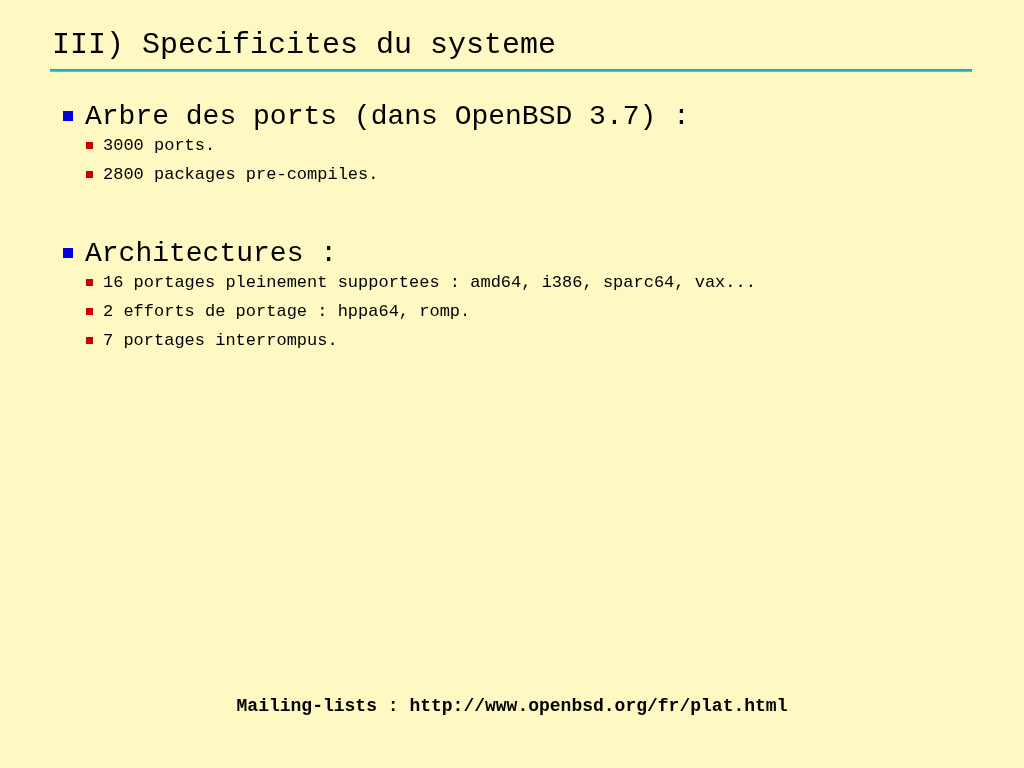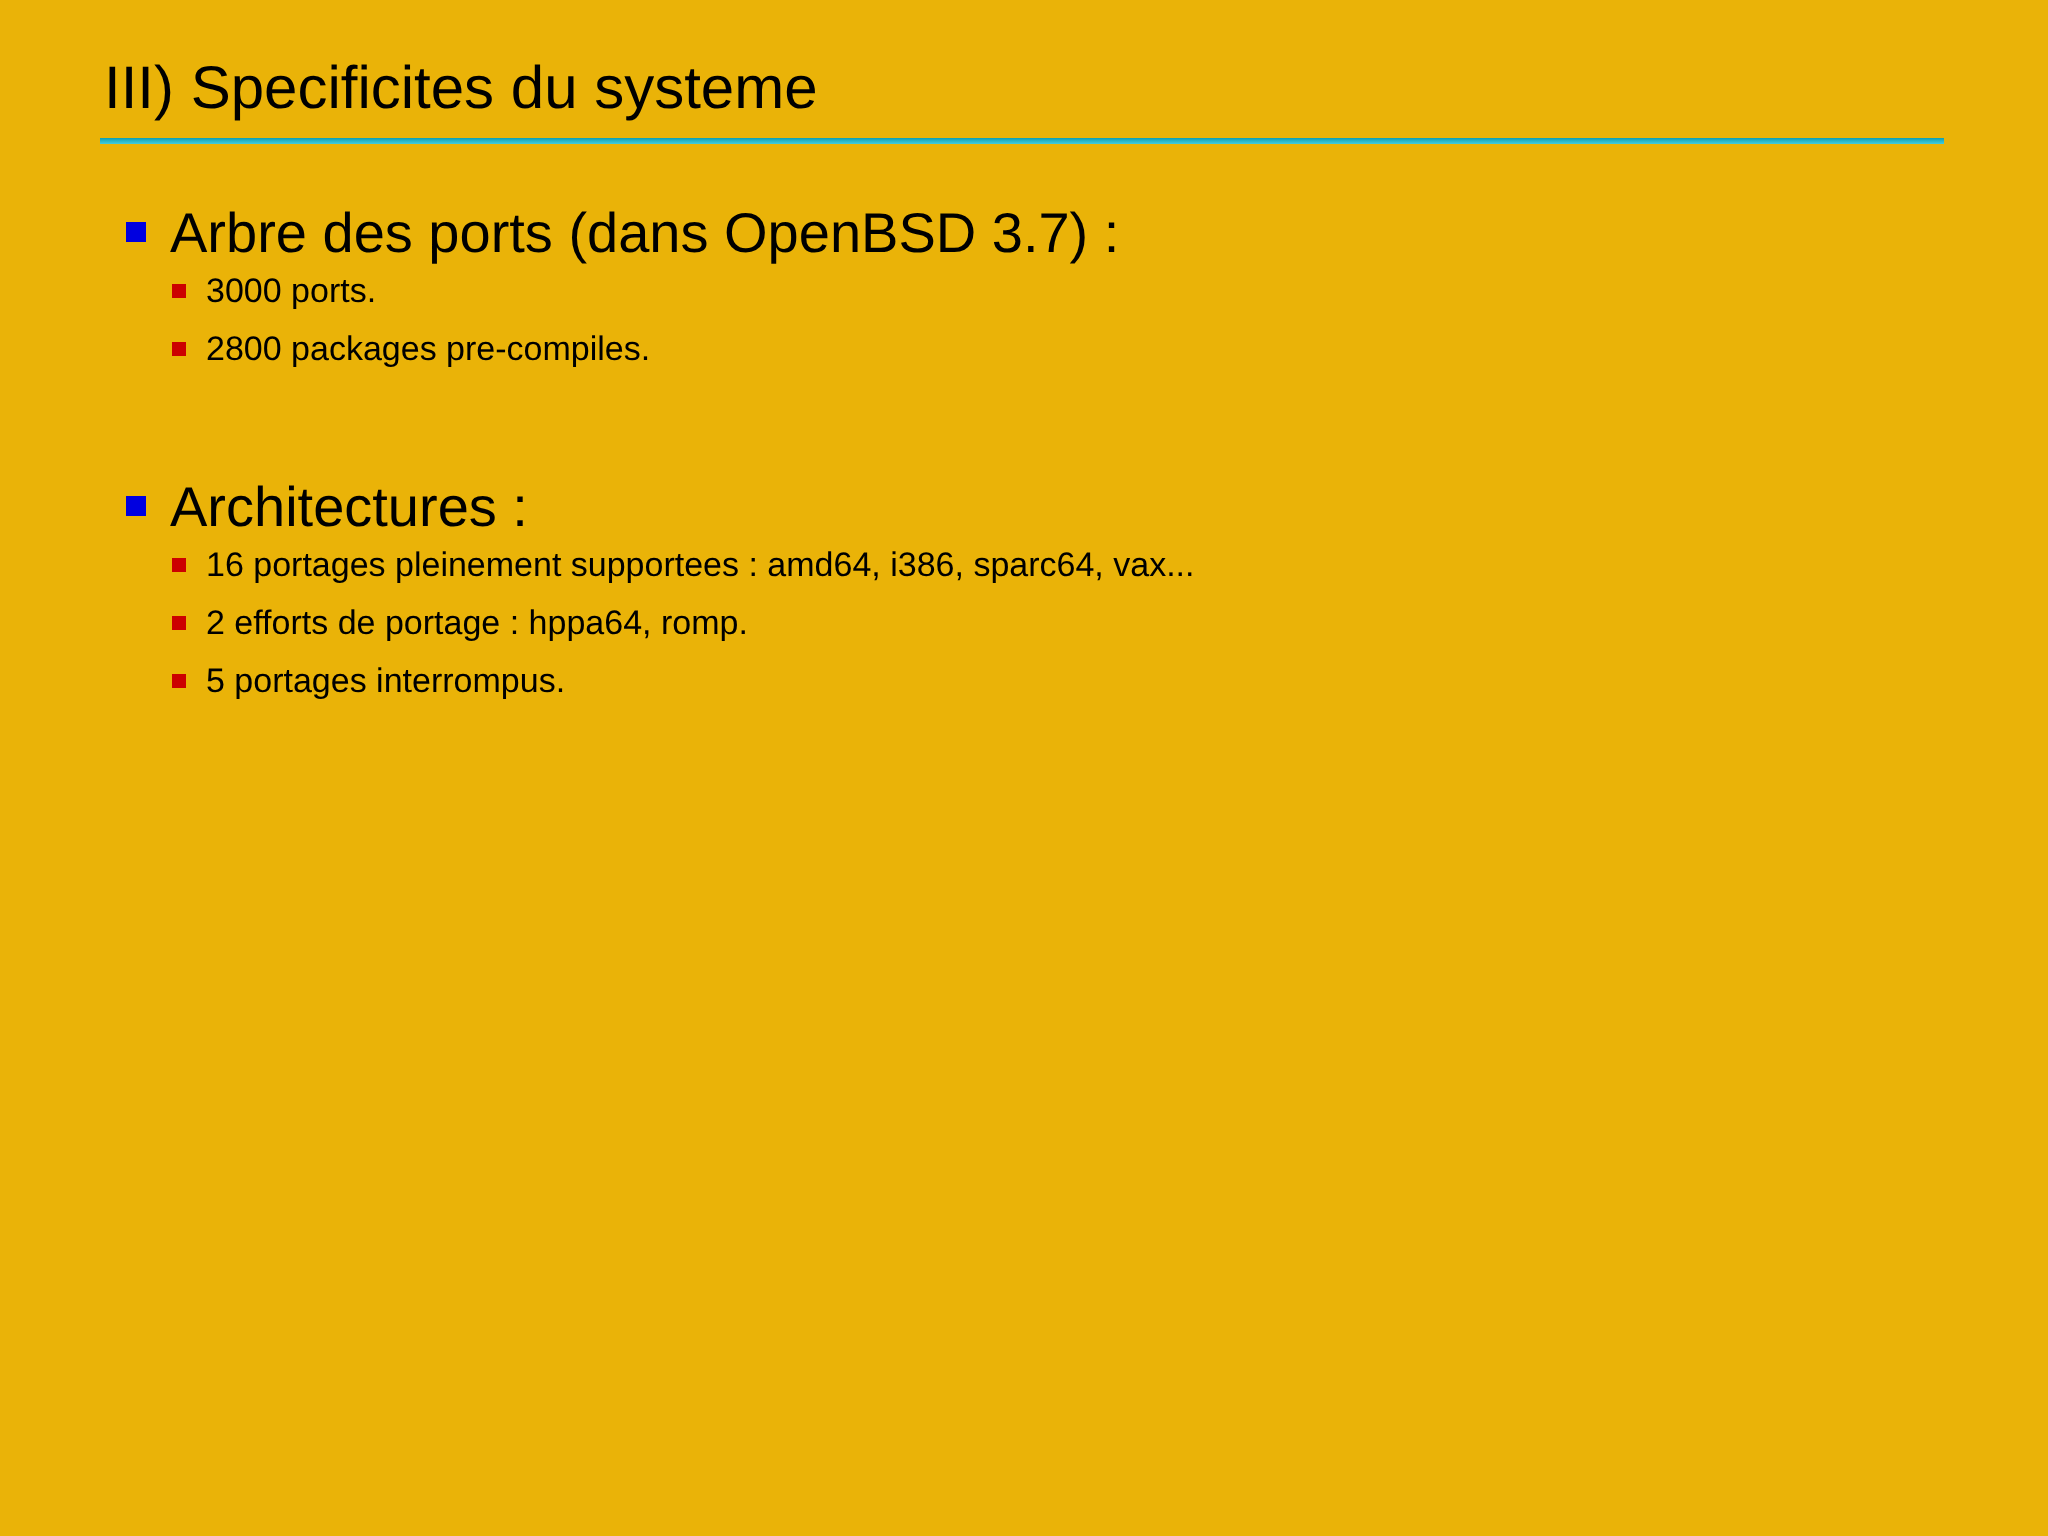--- a/index.html
+++ b/index.html
@@ -4,23 +4,23 @@
 <style>
   html, body {
     margin: 0;
     padding: 0;
     background: #ffffff;
   }
   .slide {
     position: relative;
     width: 1024px;
     height: 768px;
-    background: #eab308;
+    background: #fef9c3;
     overflow: hidden;
-    font-family: Liberation Sans, sans-serif;
+    font-family: Liberation Mono, monospace;
     color: #000000;
   }
   .title {
     position: absolute;
     left: 52px;
     top: 27px;
     margin: 0;
     font-size: 30px;
     font-weight: normal;
     line-height: 36px;
@@ -120,20 +120,21 @@
       <div class="l2">
         <span class="sq"></span>
         <span>16 portages pleinement supportees : amd64, i386, sparc64, vax...</span>
       </div>
       <div class="l2">
         <span class="sq"></span>
         <span>2 efforts de portage : hppa64, romp.</span>
       </div>
       <div class="l2">
         <span class="sq"></span>
-        <span>5 portages interrompus.</span>
+        <span>7 portages interrompus.</span>
       </div>
     </div>
 
   </div>
 
+  <div class="footer">Mailing-lists : http://www.openbsd.org/fr/plat.html</div>
 
 </div>
 
 </body></html>

